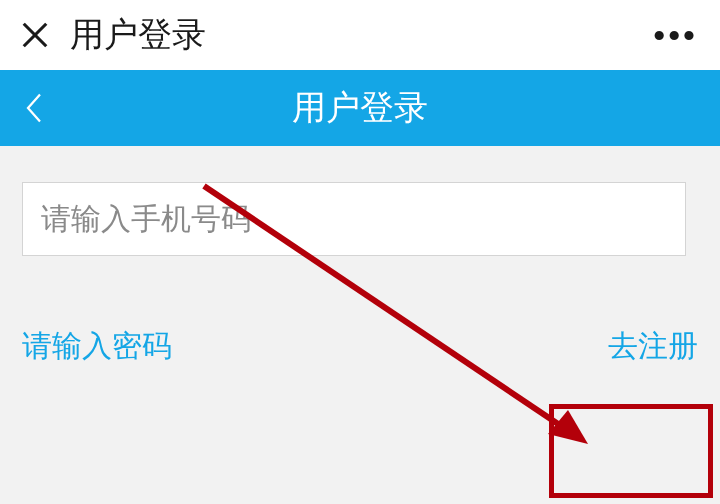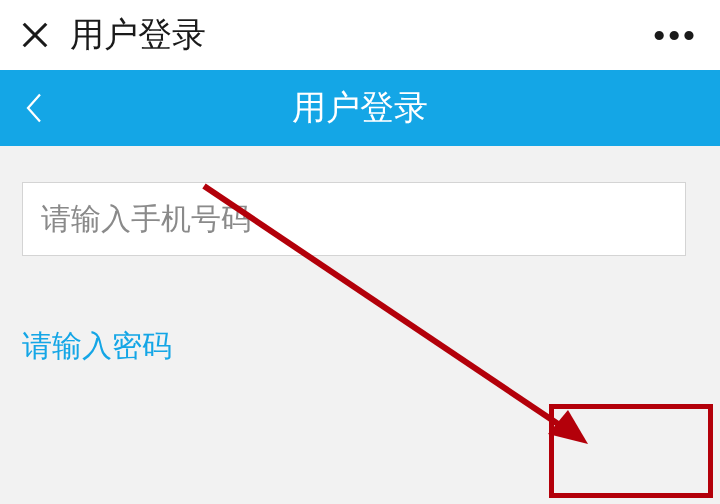--- a/index.html
+++ b/index.html
@@ -127,20 +127,21 @@
   <div class="app-title">用户登录</div>
 </div>
 
 <div class="form-area">
   <input class="field" type="text" placeholder="请输入手机号码" style="">
   <div class="field-gap"></div>
 </div>
 
 <div class="link-row">
   <a class="link" href="#">请输入密码</a>
+  <a class="link" href="#">去注册</a>
 </div>
 
 <div class="anno" style="left:0;top:0;width:720px;height:504px;">
   <svg class="anno-arrow" viewBox="0 0 420 280">
     <line x1="8" y1="8" x2="380" y2="258" stroke="#b3000a" stroke-width="6"></line>
     <polygon points="392,266 352,256 372,232" fill="#b3000a"></polygon>
   </svg>
   <div class="anno-box"></div>
 </div>
 

